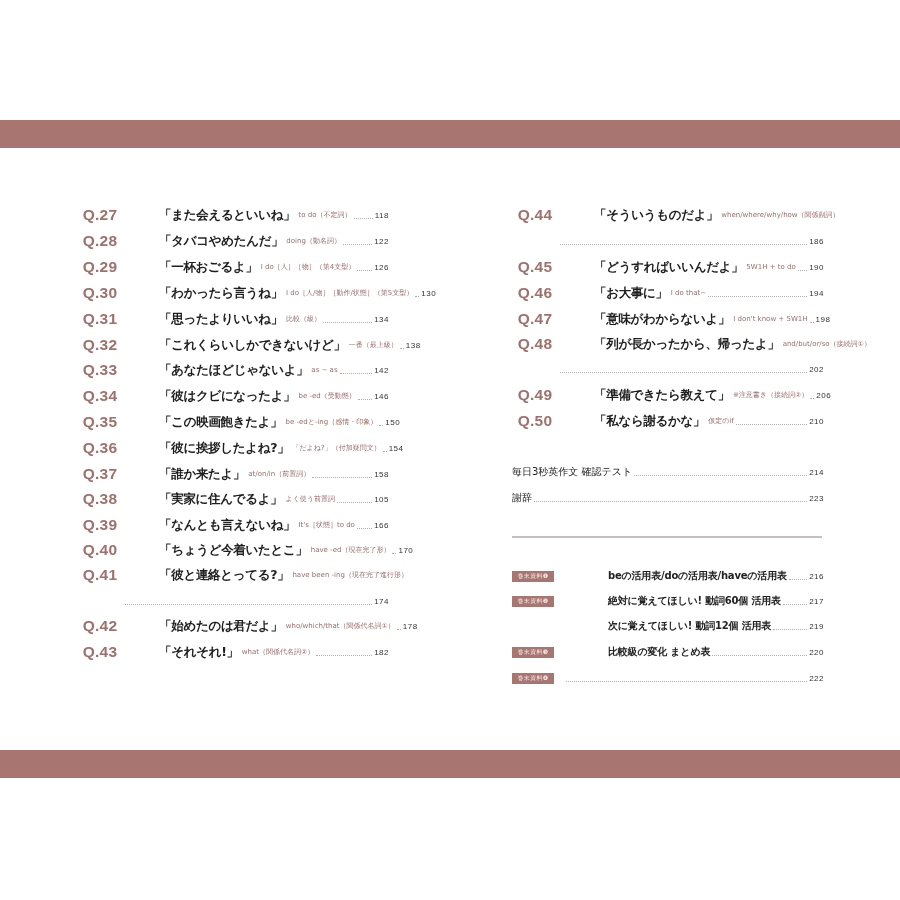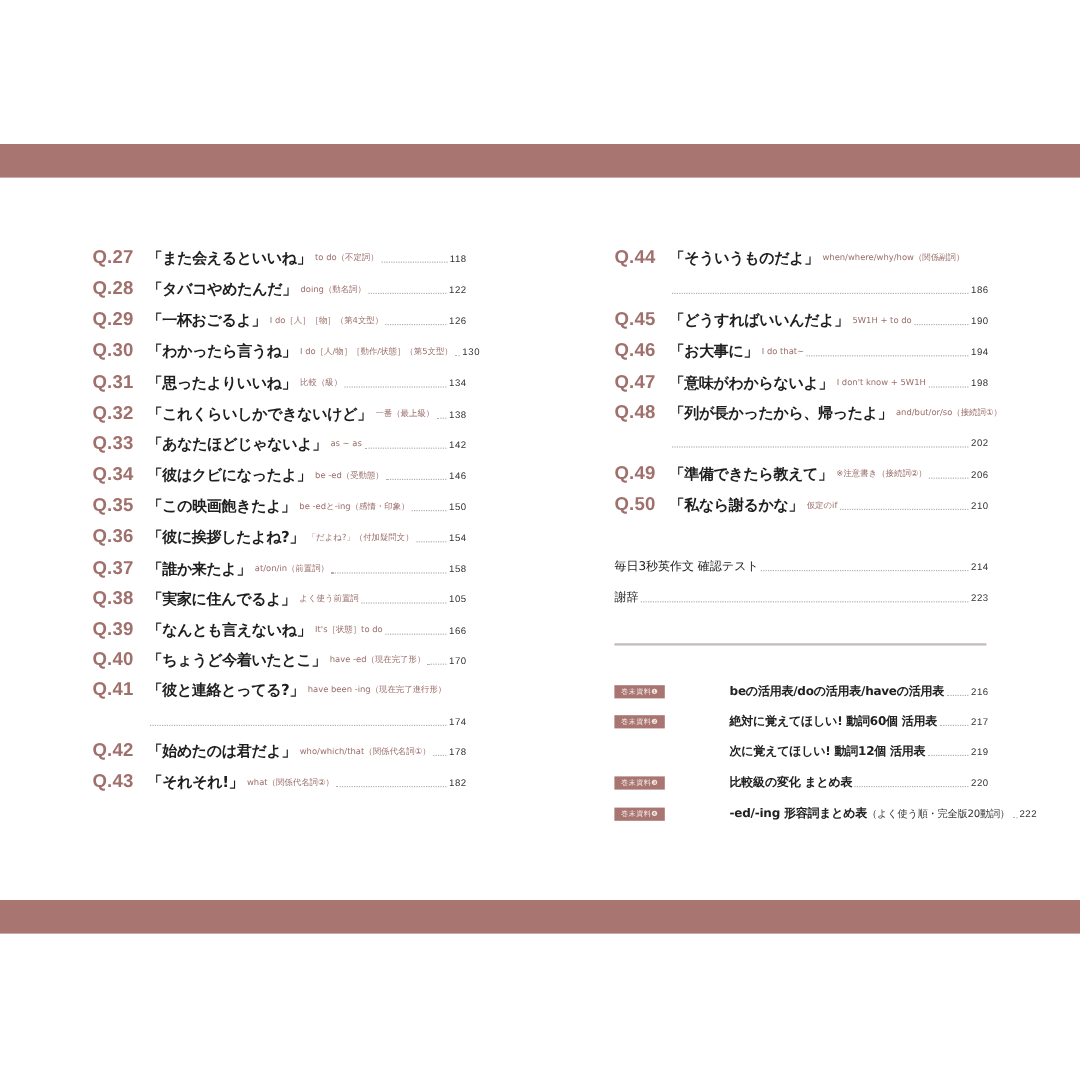--- a/index.html
+++ b/index.html
@@ -4,24 +4,24 @@
 <style>
   html, body { margin:0; padding:0; }
   body { width:900px; height:900px; background:#ffffff; position:relative; overflow:hidden;
          font-family:"DejaVu Sans", sans-serif; color:#222; }
   .banner { position:absolute; left:0; width:900px; height:28px; background:#a87571; }
   .banner.top { top:120px; }
   .banner.bottom { top:750px; }
   .col { position:absolute; top:0; width:312px; }
   .col.left { left:77px; }
   .col.right { left:512px; }
-  .row { position:absolute; left:0; width:312px; height:20px; display:flex; align-items:center; white-space:nowrap; }
+  .row { position:absolute; left:0; width:312px; height:20px; display:flex; align-items:center; white-space:nowrap;text-align:center; }
   .qnum { color:#a0706c; font-family:"Liberation Sans", sans-serif; font-weight:bold; font-size:15.5px;
           letter-spacing:0.2px; width:46px; flex:none; }
-  .title { font-weight:bold; font-size:12.5px; color:#1e1e1e; flex:none; letter-spacing:-0.3px; }
+  .title { font-weight:bold; font-size:12.5px; color:#1e1e1e; flex:none; letter-spacing:-0.3px;margin-left:36px; }
   .sub { font-size:7px; color:#9a6d69; margin-left:3px; flex:none; }
   .dots { flex:1; border-bottom:1px dotted #b8aeac; height:0; margin:0 2px; transform:translateY(3px); min-width:4px; }
   .page { font-size:8px; color:#333; flex:none; letter-spacing:0.5px; font-family:"Liberation Sans", sans-serif; }
   .cont { padding-left:46px; }
   .plain { font-size:10px; color:#222; flex:none; }
   .divider { position:absolute; left:512px; width:310px; top:536px; height:2px; background:#c7bebd; }
   .badge { flex:none; width:42px; height:11px; background:#a87571; color:#f3e7e5; font-size:6px;
            display:flex; align-items:center; justify-content:center; margin-right:10px; letter-spacing:0.3px; }
   .badge-spacer { flex:none; width:52px; }
   .appx { font-weight:bold; font-size:10px; color:#222; flex:none; letter-spacing:-0.2px;padding-left:44px; }
@@ -242,19 +242,18 @@
     <span class="page">219</span>
   </div>
   <div class="row" style="top:642px">
     <span class="badge">巻末資料❸</span>
     <span class="appx">比較級の変化 まとめ表</span>
     <span class="dots"></span>
     <span class="page">220</span>
   </div>
   <div class="row" style="top:668px">
     <span class="badge">巻末資料❹</span>
-    <span class="appx"><span>-ed/-ing 形容詞まとめ表</span><span class="appx-sub">（よく使う順・完全版20動詞）</span></span>
     <span class="dots"></span>
     <span class="page">222</span>
   </div>
 </div>
 
 <div class="divider"></div>
 
 </body></html>

